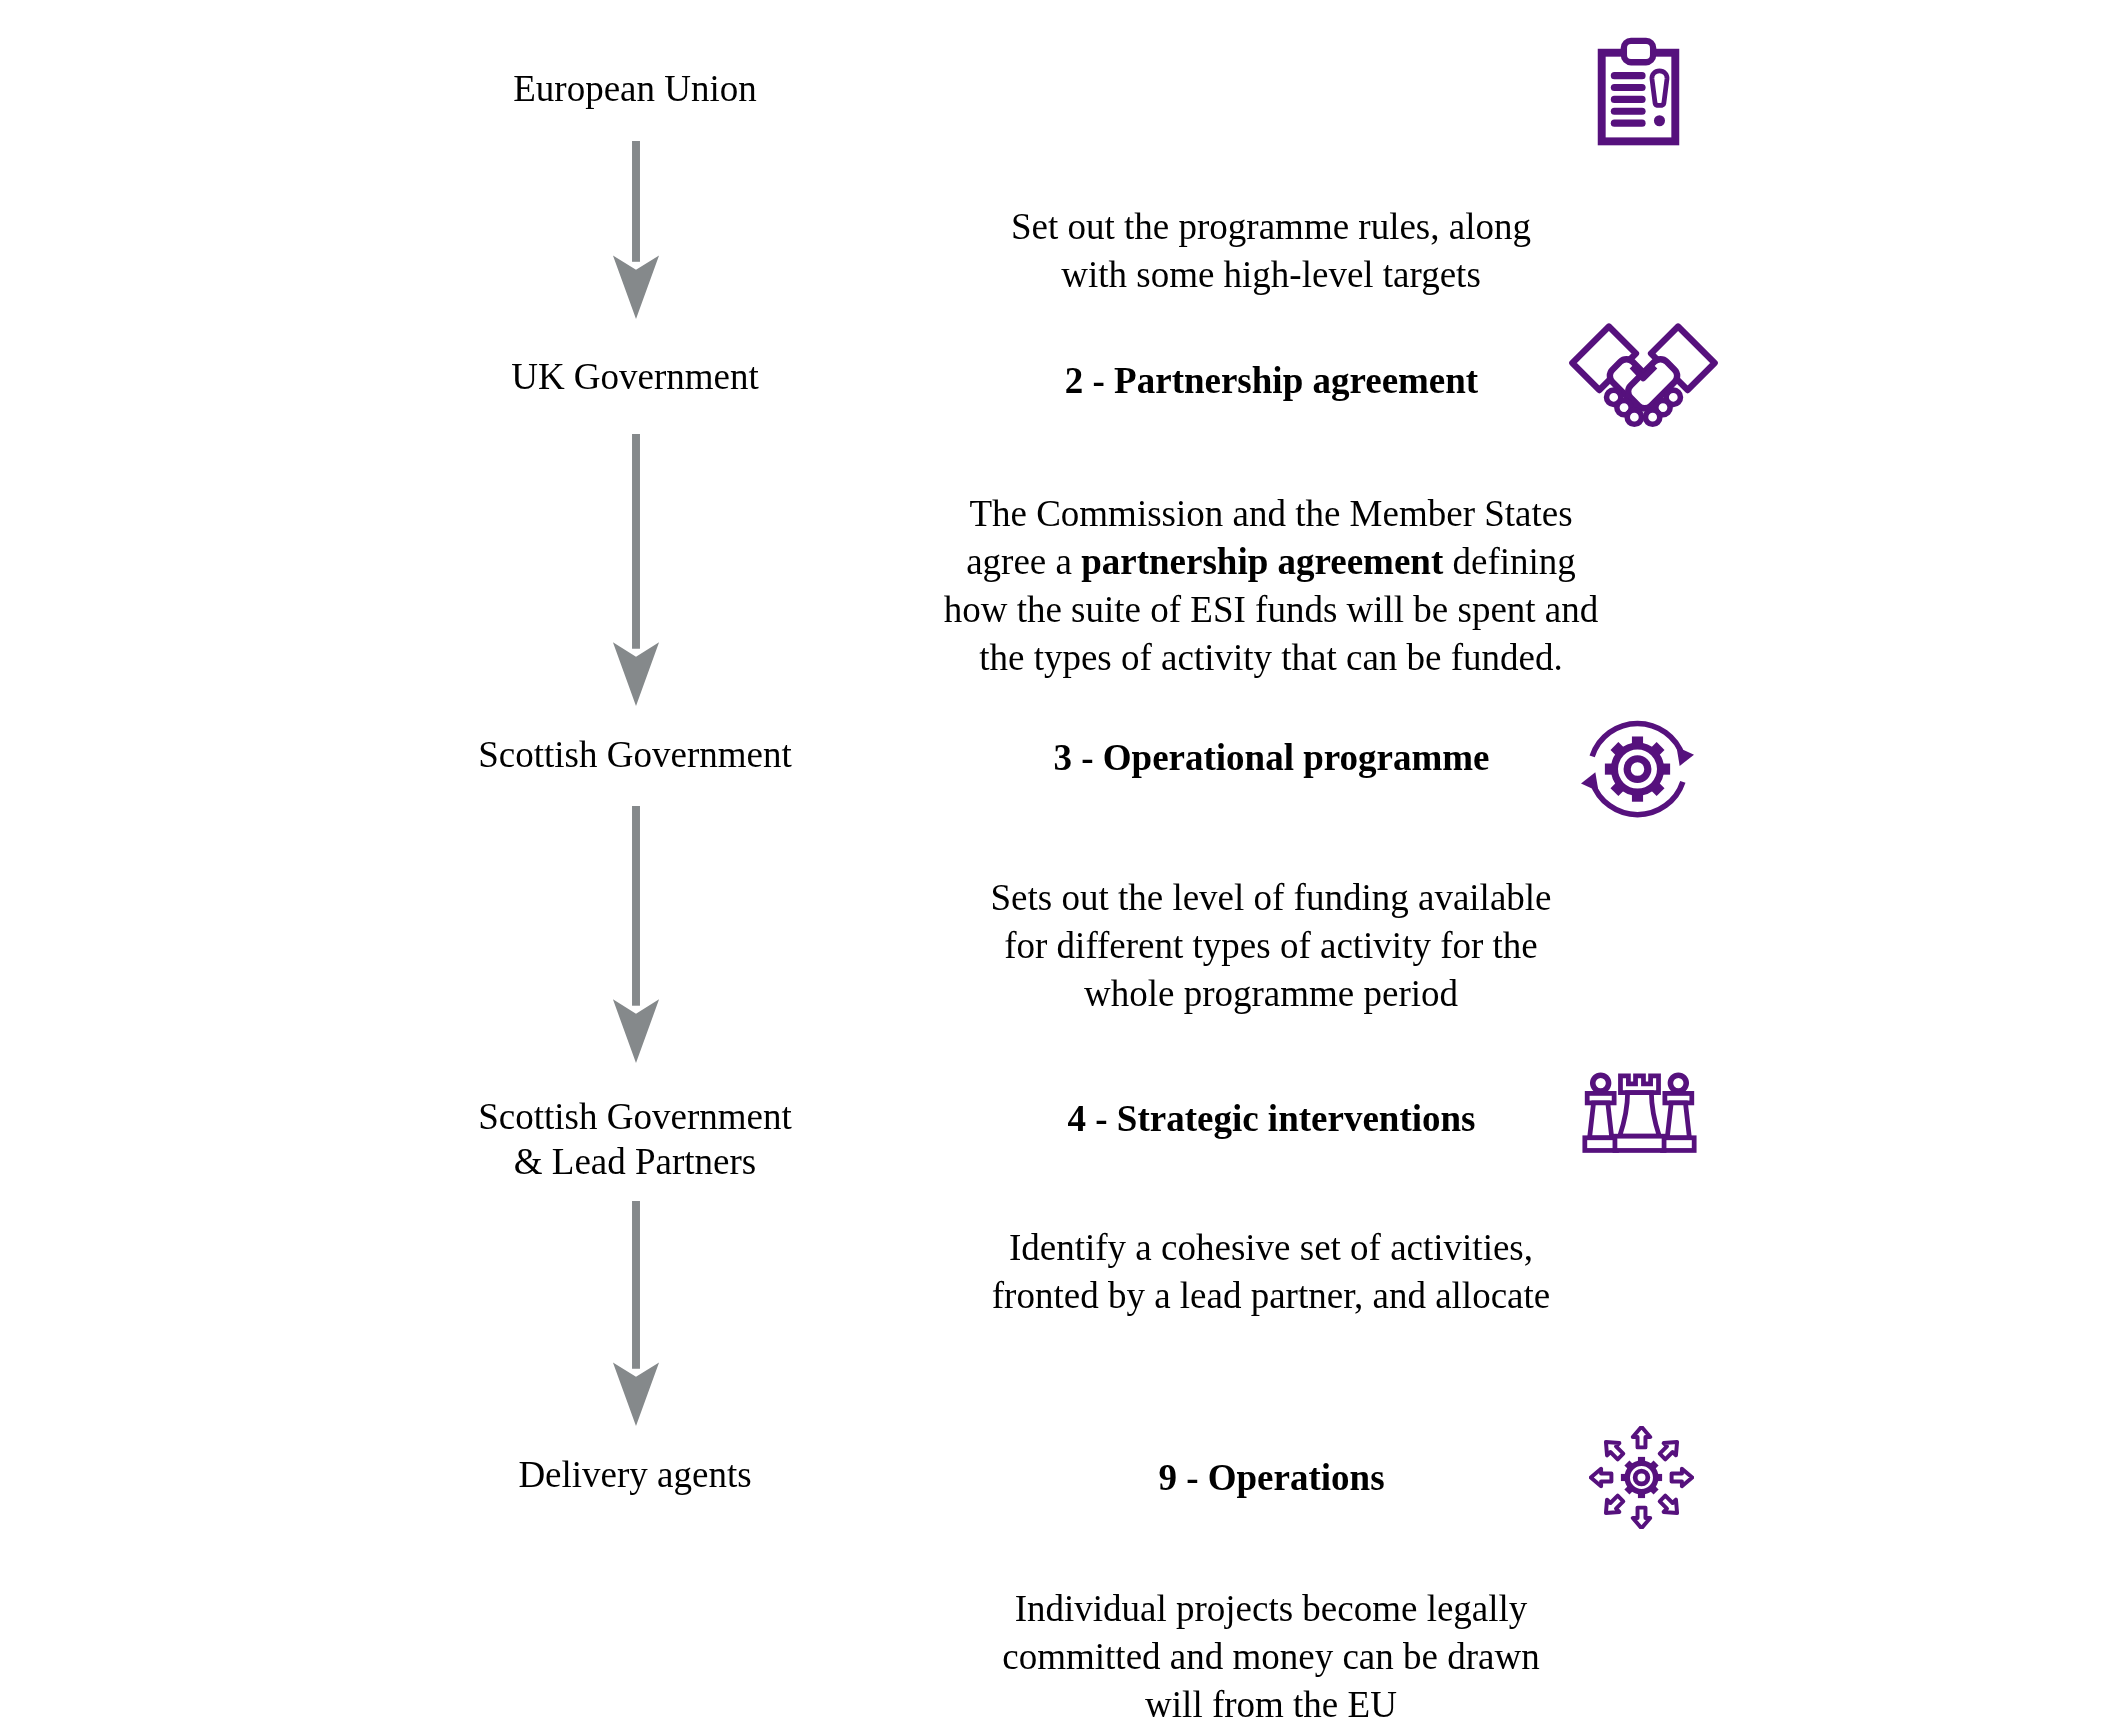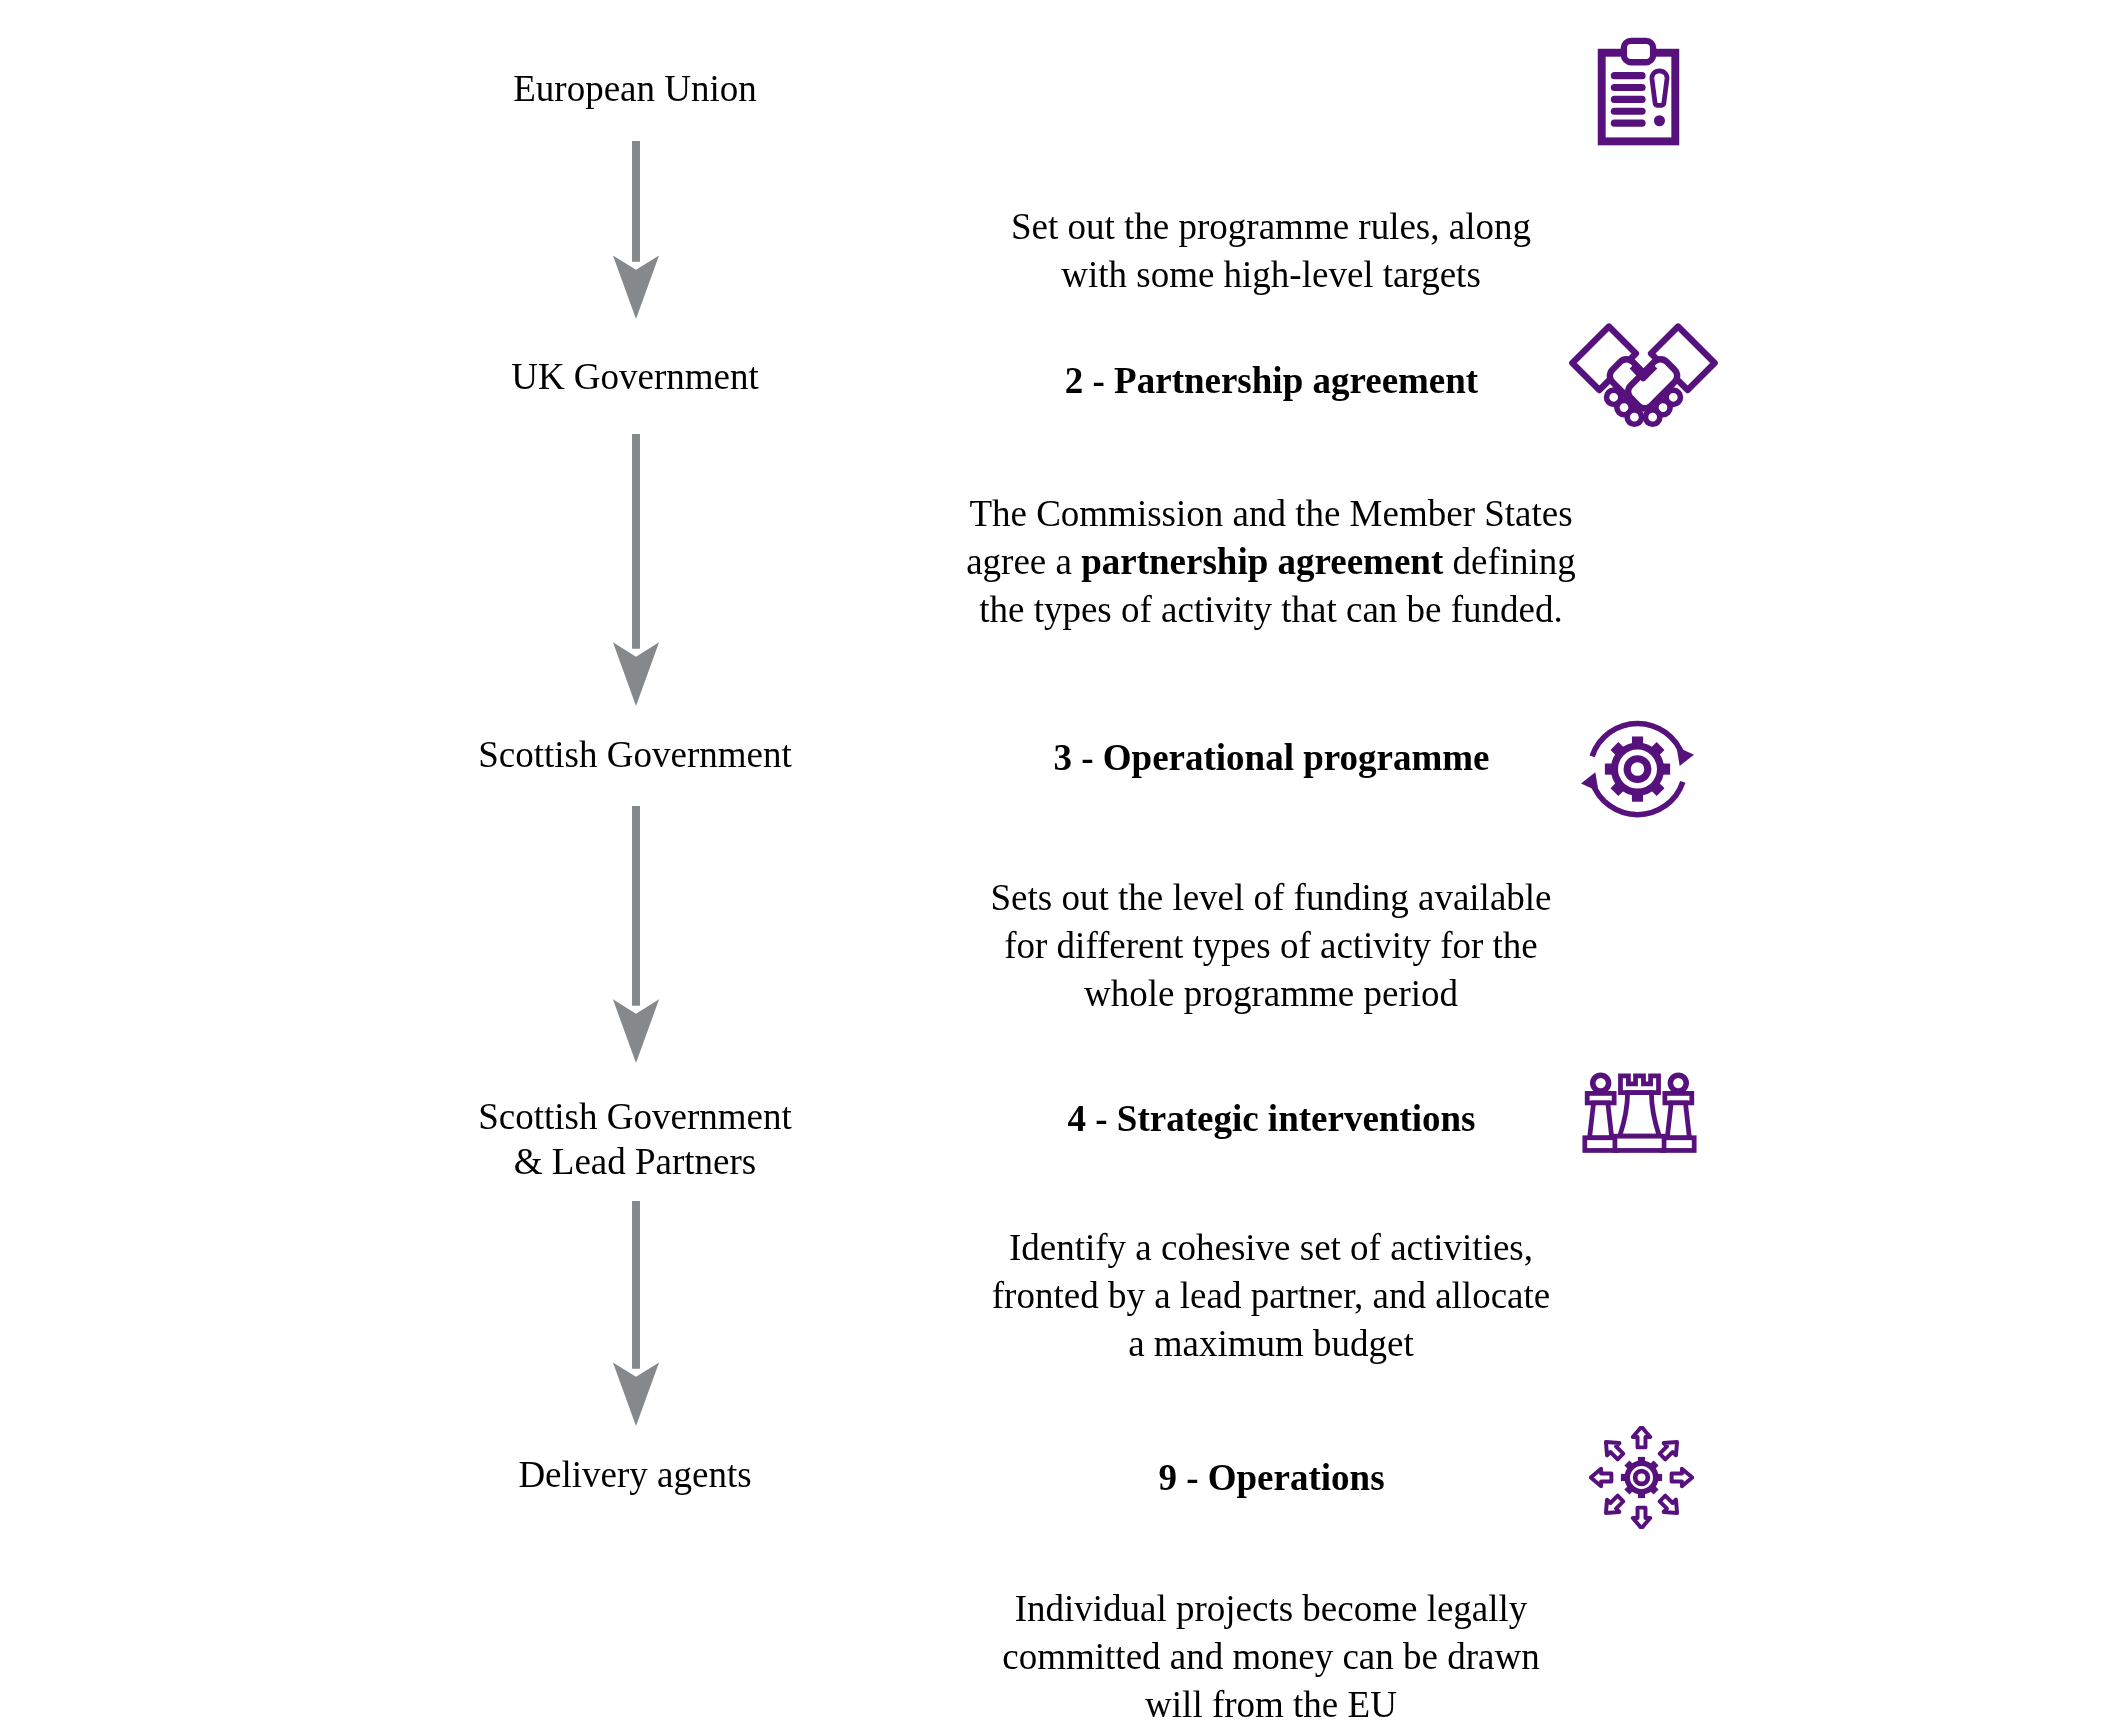--- a/index.html
+++ b/index.html
@@ -90,20 +90,21 @@
       <line x1="27" y1="110" x2="62" y2="110"></line>
     </g>
     <path class="st" stroke-width="6" d="M84,44 c6,0 10,4.5 9.5,10 l-4,31 c-0.4,3.5 -10.6,3.5 -11,0 l-4,-31 c-0.5,-5.5 3.5,-10 9.5,-10 z"></path>
     <circle class="fl" cx="84" cy="107" r="7"></circle>
   </svg>
 
   <div class="step-title h2">2 - Partnership agreement</div>
   <div class="step-body b2">
       <div><span>The Commission and the Member States</span></div>
       <div><span>agree a </span><span class="b">partnership agreement</span><span> defining</span></div>
+      <div><span>how the suite of ESI funds will be spent and</span></div>
       <div><span>the types of activity that can be funded.</span></div>
     </div>
   <svg class="icon i2" width="155" height="110" viewBox="0 0 195 138">
     <g stroke-linejoin="round">
       <polygon class="stw" stroke-width="8" points="8,54 54,8 88,42 42,88"></polygon>
       <polygon class="stw" stroke-width="8" points="187,54 141,8 107,42 153,88"></polygon>
       <rect class="stw" stroke-width="8" x="54" y="62" width="64" height="36" rx="11" transform="rotate(45 86 80)"></rect>
       <rect class="stw" stroke-width="8" x="77" y="62" width="64" height="36" rx="11" transform="rotate(-45 109 80)"></rect>
       <path class="st" stroke-width="8" d="M83,58 l14,15 l15,-15"></path>
       <circle class="stw" stroke-width="7" cx="60" cy="97" r="9"></circle>
@@ -137,21 +138,20 @@
     <path class="st" stroke-width="7" d="M19,52 A60,60 0 0 1 133,52"></path>
     <polygon class="fl" points="125,40 147,50 129,64"></polygon>
     <path class="st" stroke-width="7" d="M133,84 A60,60 0 0 1 19,84"></path>
     <polygon class="fl" points="27,96 5,86 23,72"></polygon>
   </svg>
 
   <div class="step-title h4">4 - Strategic interventions</div>
   <div class="step-body b4">
       <div><span>Identify a cohesive set of activities,</span></div>
       <div><span>fronted by a lead partner, and allocate</span></div>
-      <div><span>a maximum budget</span></div>
     </div>
   <svg class="icon i4" width="121" height="84" viewBox="0 0 152 106">
     <g stroke-linejoin="miter">
       <circle class="stw" stroke-width="7" cx="27" cy="14" r="10"></circle>
       <rect class="stw" stroke-width="6" x="10" y="27" width="34" height="12"></rect>
       <path class="stw" stroke-width="6" d="M18,39 L13,83 H41 L36,39 z"></path>
       <rect class="stw" stroke-width="6" x="7" y="83" width="40" height="16"></rect>
       <circle class="stw" stroke-width="7" cx="125" cy="14" r="10"></circle>
       <rect class="stw" stroke-width="6" x="108" y="27" width="34" height="12"></rect>
       <path class="stw" stroke-width="6" d="M116,39 L111,83 H139 L134,39 z"></path>

